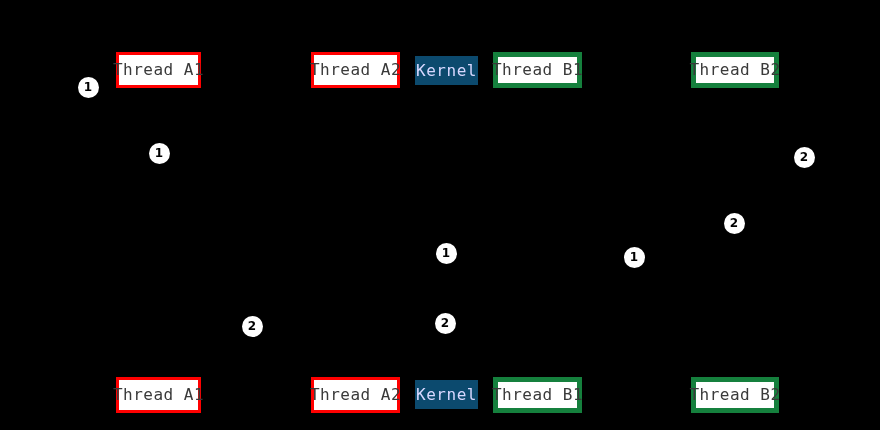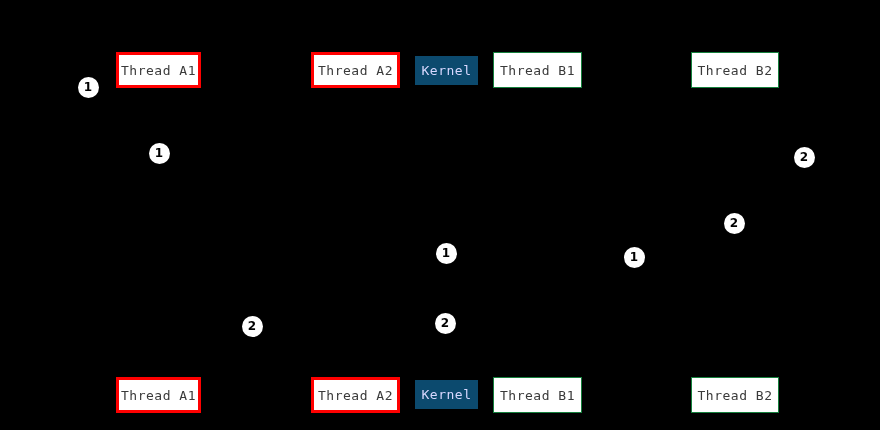--- a/index.html
+++ b/index.html
@@ -18,34 +18,34 @@
   }
 
   
   .participant {
     position: absolute;
     box-sizing: border-box;
     display: flex;
     align-items: center;
     justify-content: center;
     font-family: "DejaVu Sans Mono", "Liberation Mono", monospace;
-    font-size: 13px;
+    font-size: 16px;
     letter-spacing: 0.5px;
     white-space: nowrap;
     line-height: 1;
   }
   .participant.thread-a {
     background: #ffffff;
     color: #3a3a3a;
     border: 3px solid #ff0000;
   }
   .participant.thread-b {
     background: #ffffff;
     color: #3a3a3a;
-    border: 1px solid #15803d;
+    border: 5px solid #15803d;
   }
   .participant.kernel {
     background: #0c4a6e;
     color: #d8d8ff;
     border: 0 solid #0000ff;
   }
 
   
   .lifeline {
     position: absolute;

